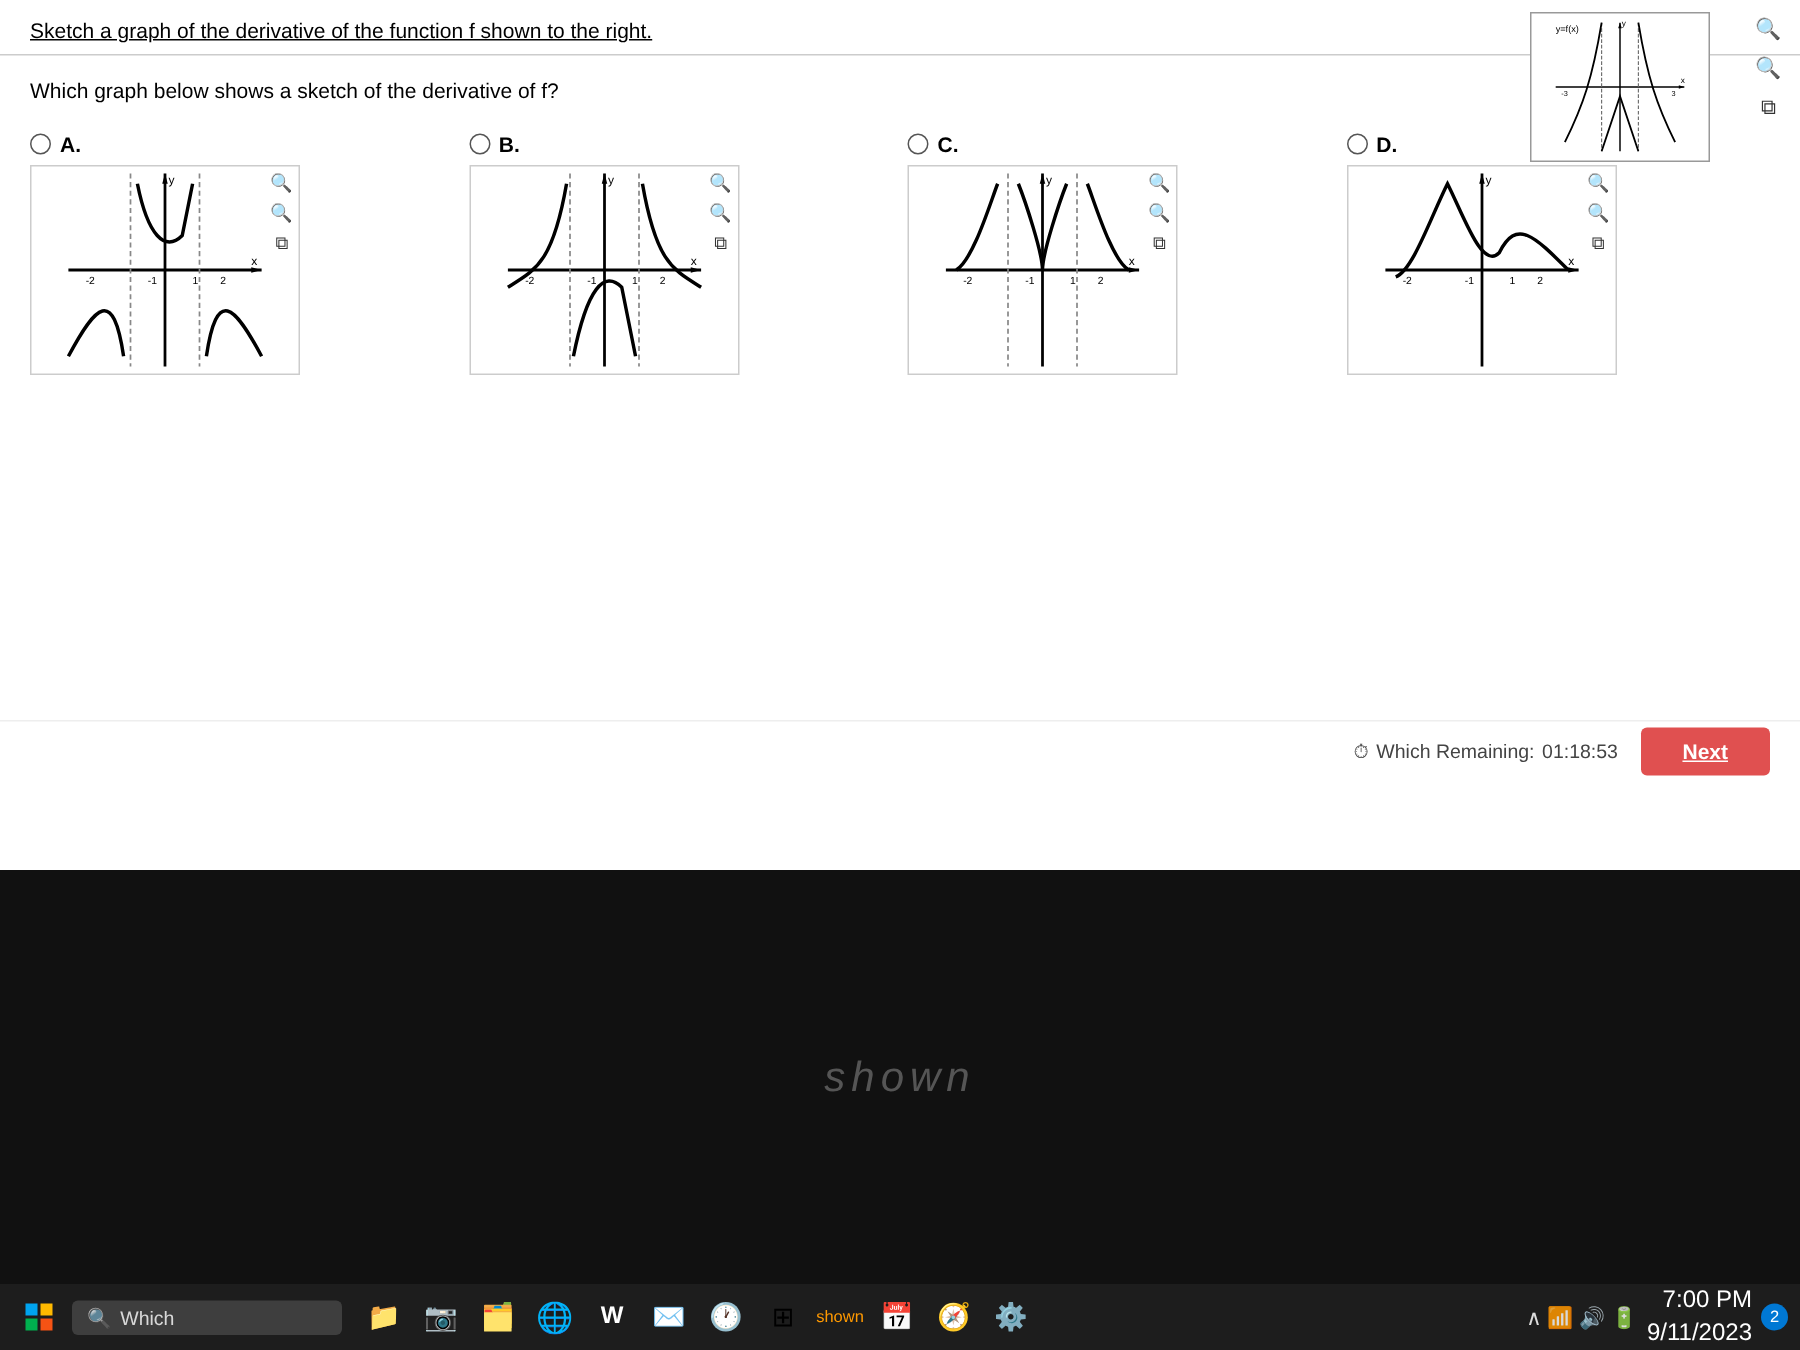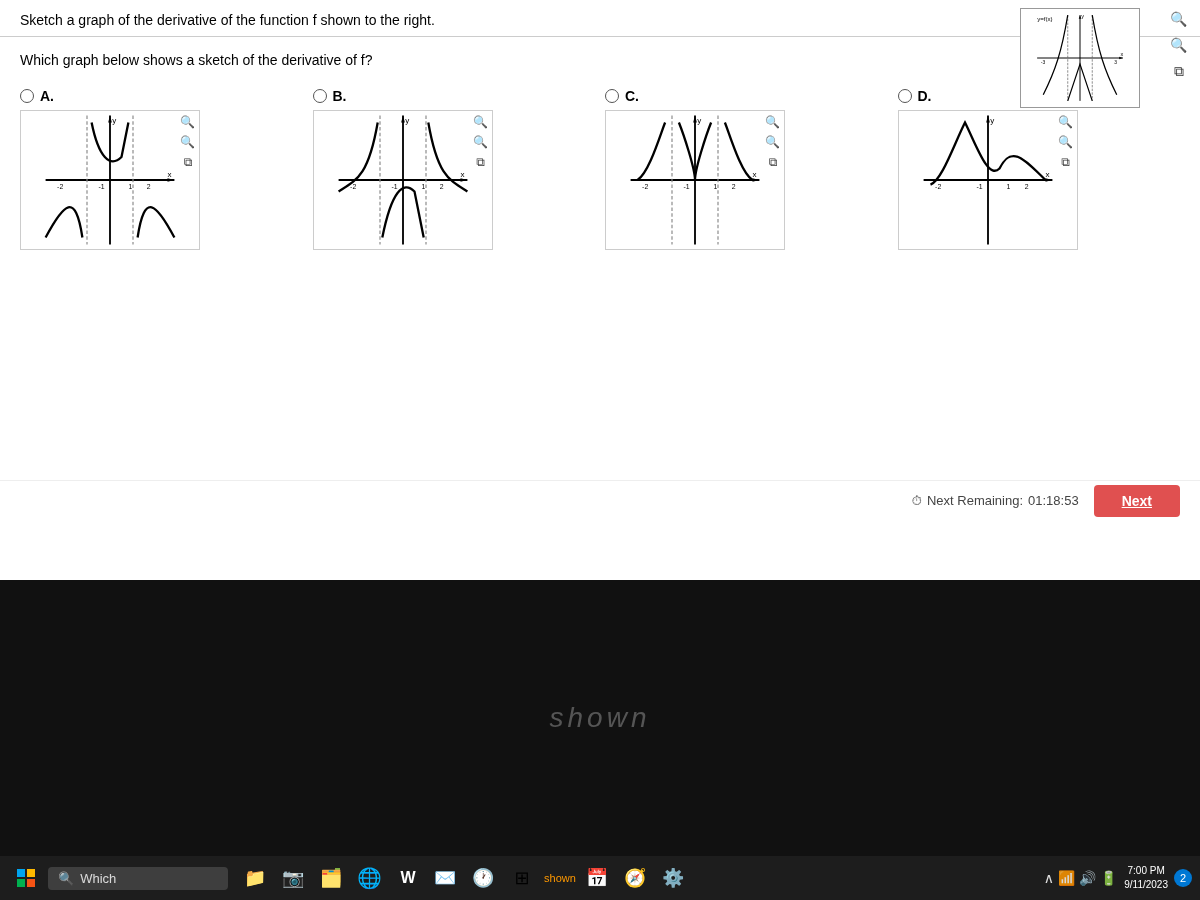--- a/index.html
+++ b/index.html
@@ -18,20 +18,21 @@
       background: #ffffff;
       position: relative;
     }
 
     
     .question-header {
       padding: 12px 20px 8px 20px;
       font-size: 14px;
       color: #000;
       border-bottom: 1px solid #ccc;
+      text-decoration: underline;
     }
 
     
     .reference-graph {
       position: absolute;
       top: 8px;
       right: 60px;
       width: 120px;
       height: 100px;
       border: 1px solid #999;
@@ -230,22 +231,22 @@
 
     .taskbar-sys {
       margin-left: auto;
       display: flex;
       align-items: center;
       gap: 6px;
     }
 
     .taskbar-time {
       color: white;
-      font-size: 10px;
-      text-align: center;
+      font-size: 16px;
+      text-align: right;
       line-height: 1.4;
     }
 
     .taskbar-icons {
       display: flex;
       align-items: center;
       gap: 4px;
     }
 
     .sys-icon {
@@ -452,21 +453,21 @@
           </div>
         </div>
       </div>
 
     </div>
   </div>
 
   <div class="bottom-bar">
     <div class="time-remaining">
       <span class="clock-icon">⏱</span>
-      <span>Next Remaining:</span>
+      <span>Which Remaining:</span>
       <span>01:18:53</span>
     </div>
     <button class="next-btn">Next</button>
   </div>
 
 </div>
 
 <div class="taskbar">
   <div class="taskbar-start">
     <svg width="20" height="20" viewBox="0 0 20 20">

